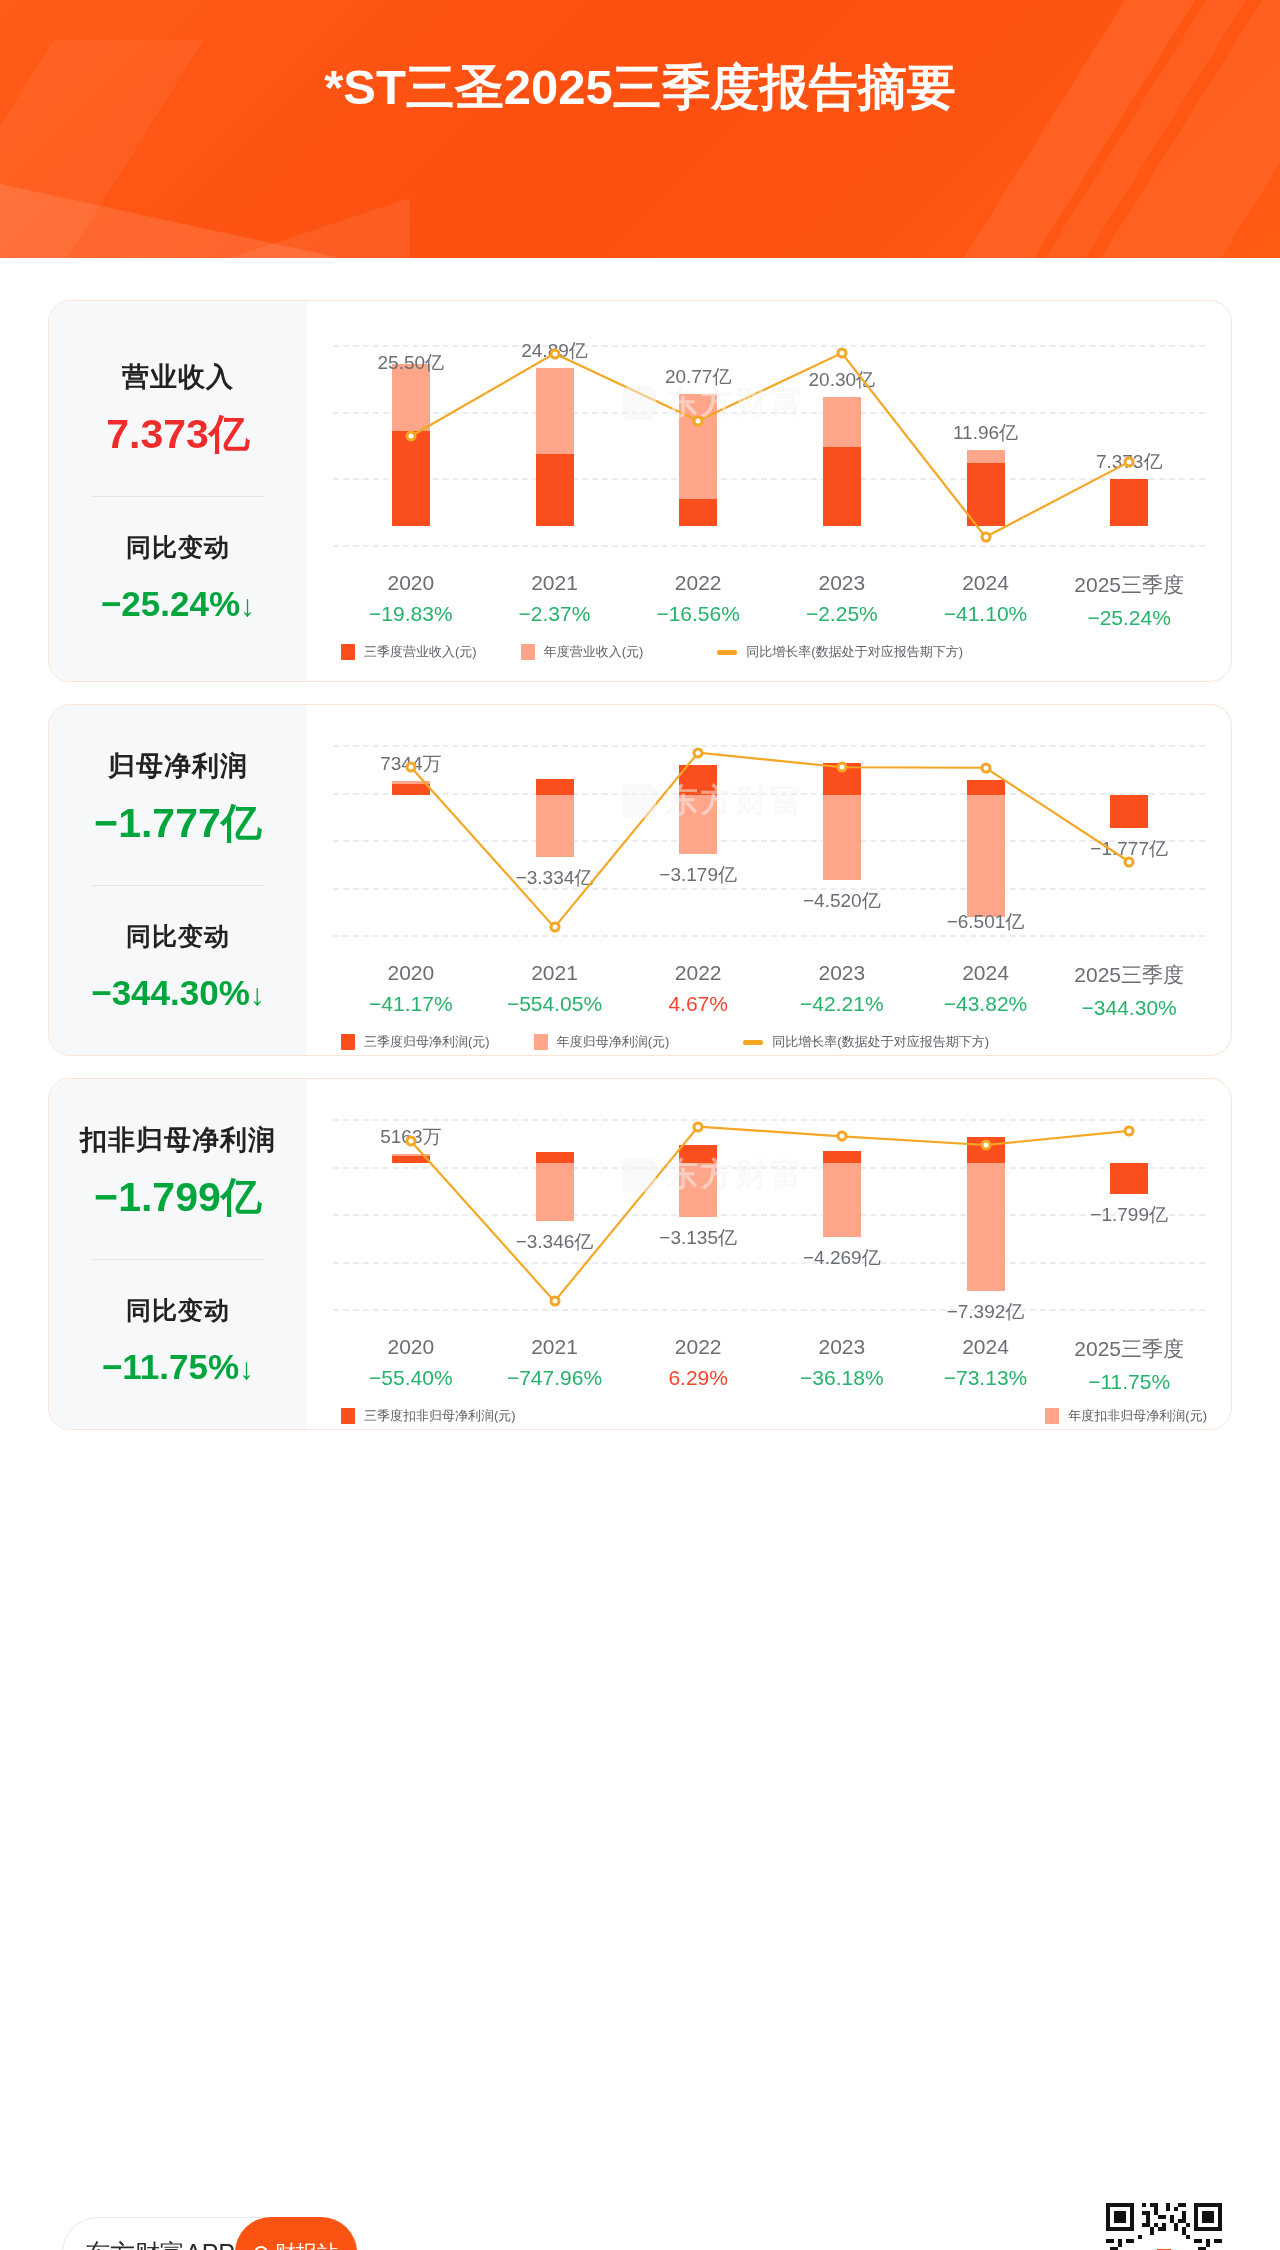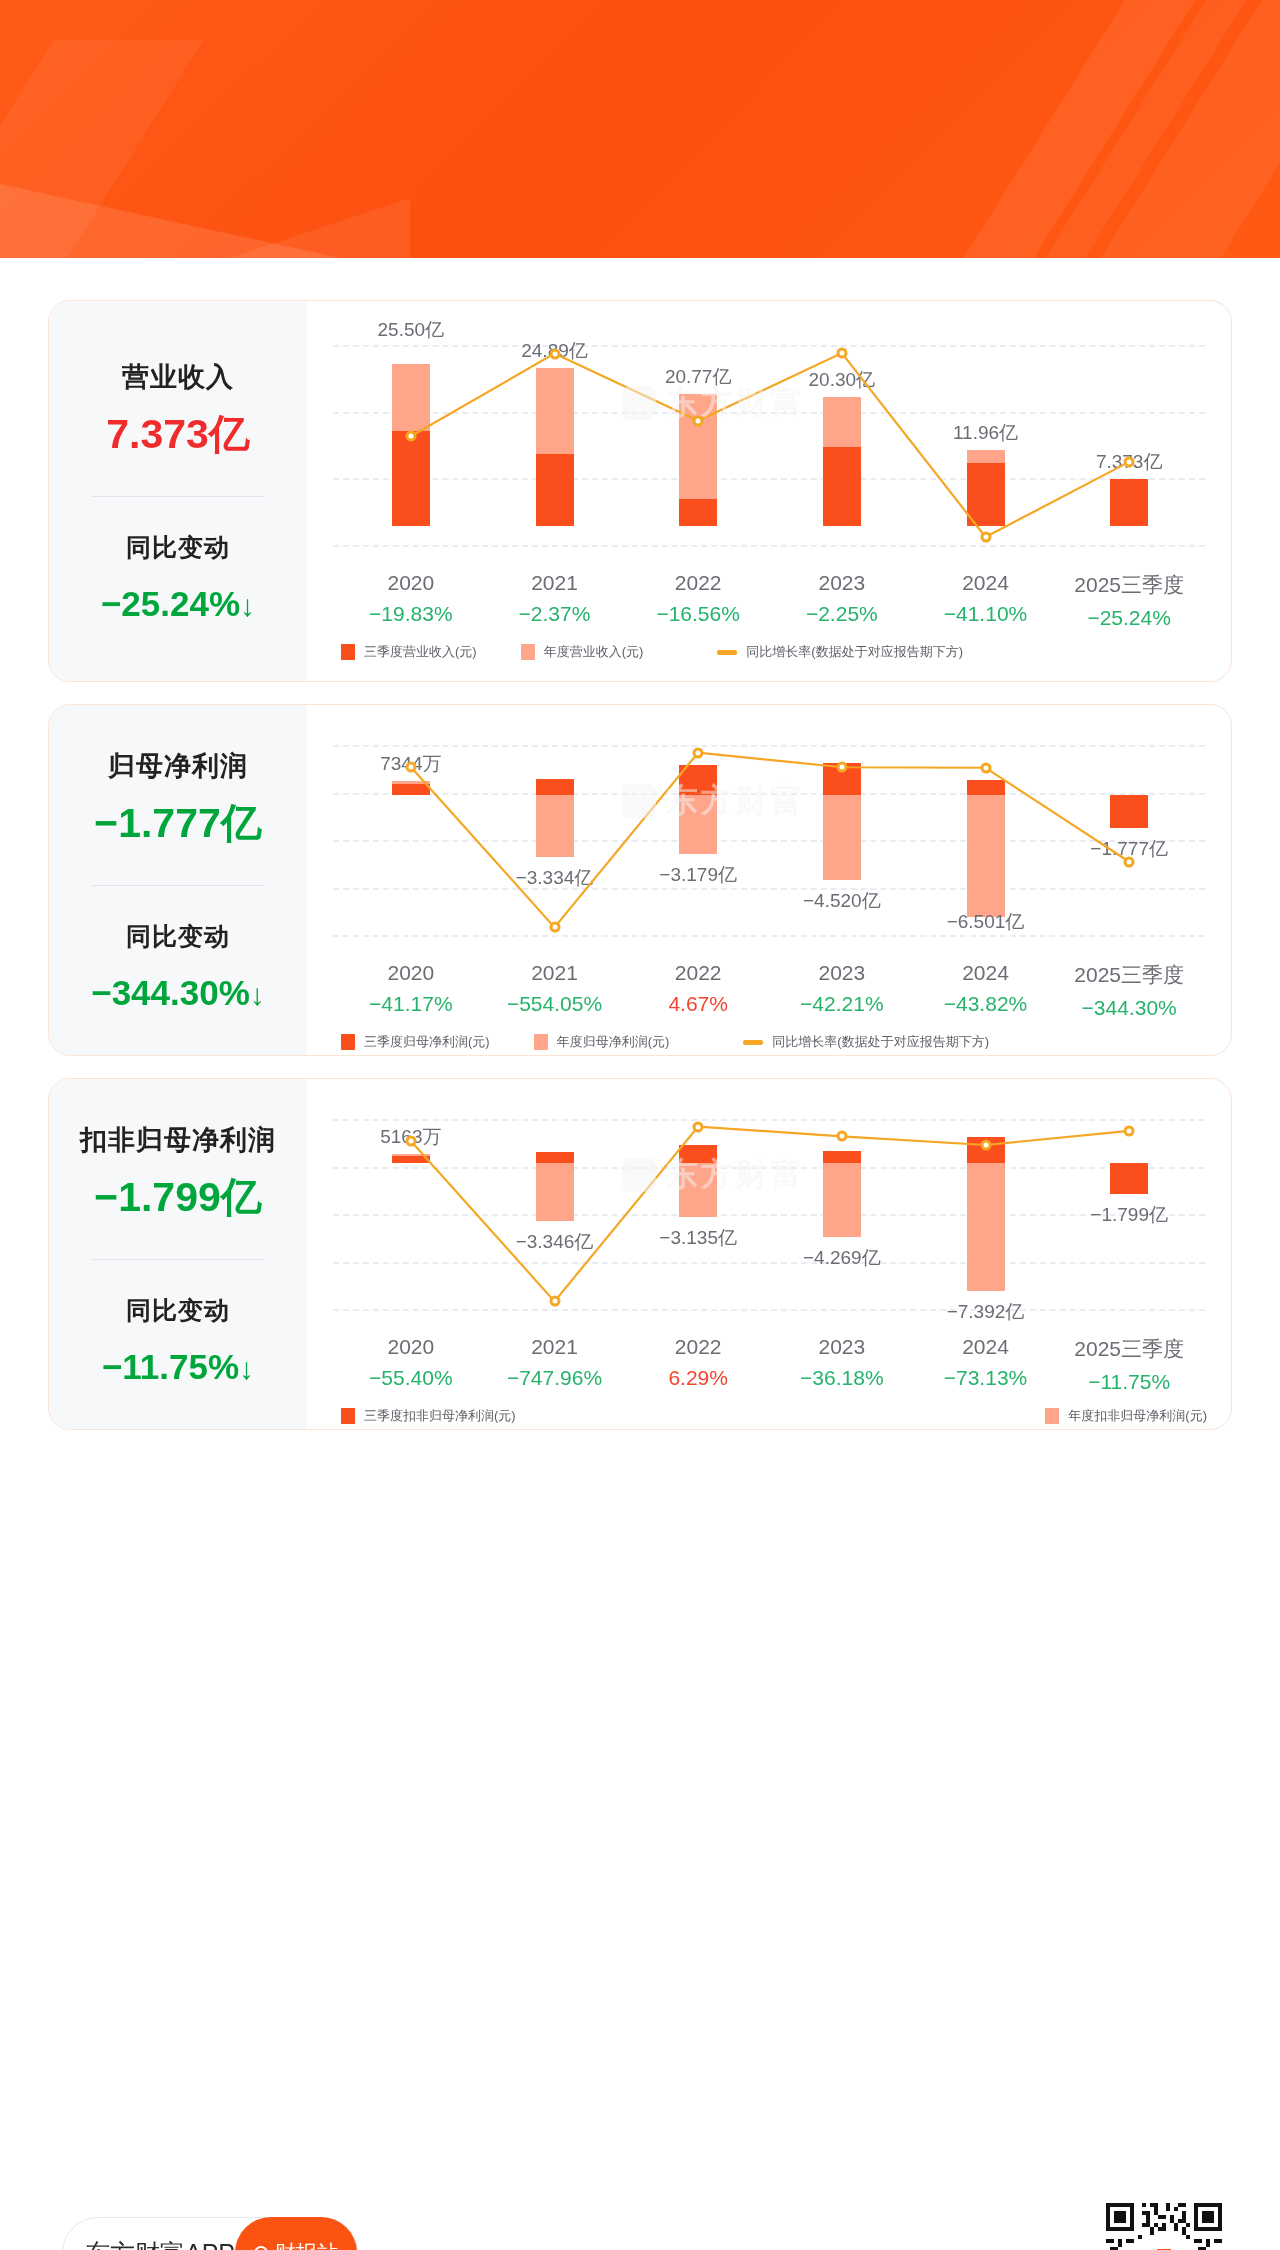--- a/index.html
+++ b/index.html
@@ -139,20 +139,21 @@
 </head>
 <body>
 
 <div class="header">
   <div class="hdr-stripe s1"></div>
   <div class="hdr-stripe s2"></div>
   <div class="hdr-stripe s3"></div>
   <div class="hdr-stripe s4"></div>
   <div class="hdr-tri"></div>
   <div class="hdr-tri2"></div>
+  <div class="hdr-title">*ST三圣2025三季度报告摘要</div>
 </div>
 
 <div class="sheet">
   <div id="cards-root">
       <div class="card" style="top: 42px; height: 382px;">
         <div class="left">
           <div class="metric-name">营业收入</div>
           <div class="metric-val red">7.373亿</div>
           <div class="divider"></div>
           <div class="chg-name">同比变动</div>
@@ -165,21 +166,21 @@
               <div class="wmtxt">东方财富</div>
             </div>
             <div class="gridline" style="top: 44px;"></div>
             <div class="gridline" style="top: 110.667px;"></div>
             <div class="gridline" style="top: 177.333px;"></div>
             <div class="gridline" style="top: 244px;"></div>
             <div class="bar" style="left: 84.8333px; top: 0px; height: 284px;">
               <div class="seg-year" style="top: 63.3548px; height: 161.29px;"></div>
               <div class="seg-q3" style="top: 129.642px; height: 95.0032px;"></div>
             </div>
-            <div class="vlabel" style="left: 103.833px; top: 16px;">25.50亿</div>
+            <div class="vlabel" style="left: 103.833px; top: 49px;">25.50亿</div>
             <div class="bar" style="left: 228.5px; top: 0px; height: 284px;">
               <div class="seg-year" style="top: 67.2132px; height: 157.432px;"></div>
               <div class="seg-q3" style="top: 152.918px; height: 71.7268px;"></div>
             </div>
             <div class="vlabel" style="left: 247.5px; top: 37.2132px;">24.89亿</div>
             <div class="bar" style="left: 372.167px; top: 0px; height: 284px;">
               <div class="seg-year" style="top: 93.2726px; height: 131.373px;"></div>
               <div class="seg-q3" style="top: 197.51px; height: 27.1347px;"></div>
             </div>
             <div class="vlabel" style="left: 391.167px; top: 63.2726px;">20.77亿</div>

